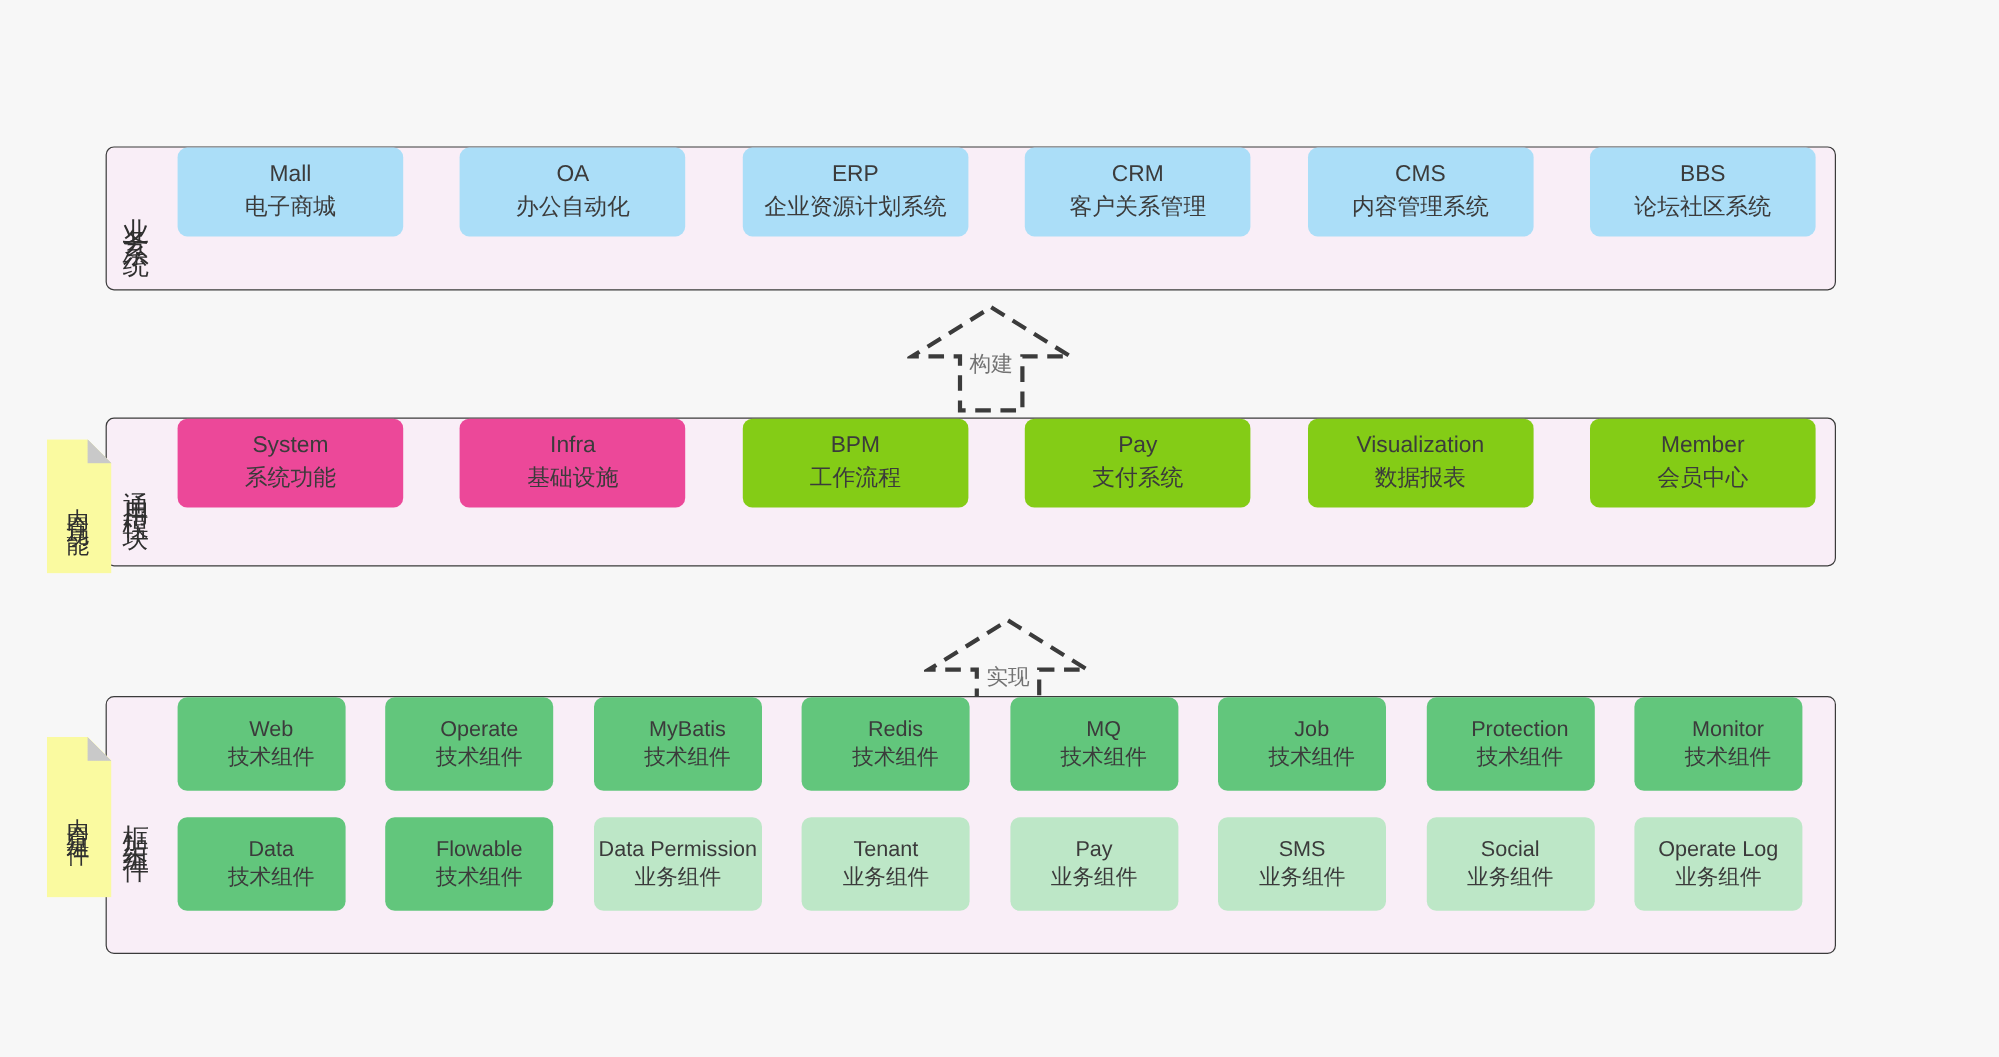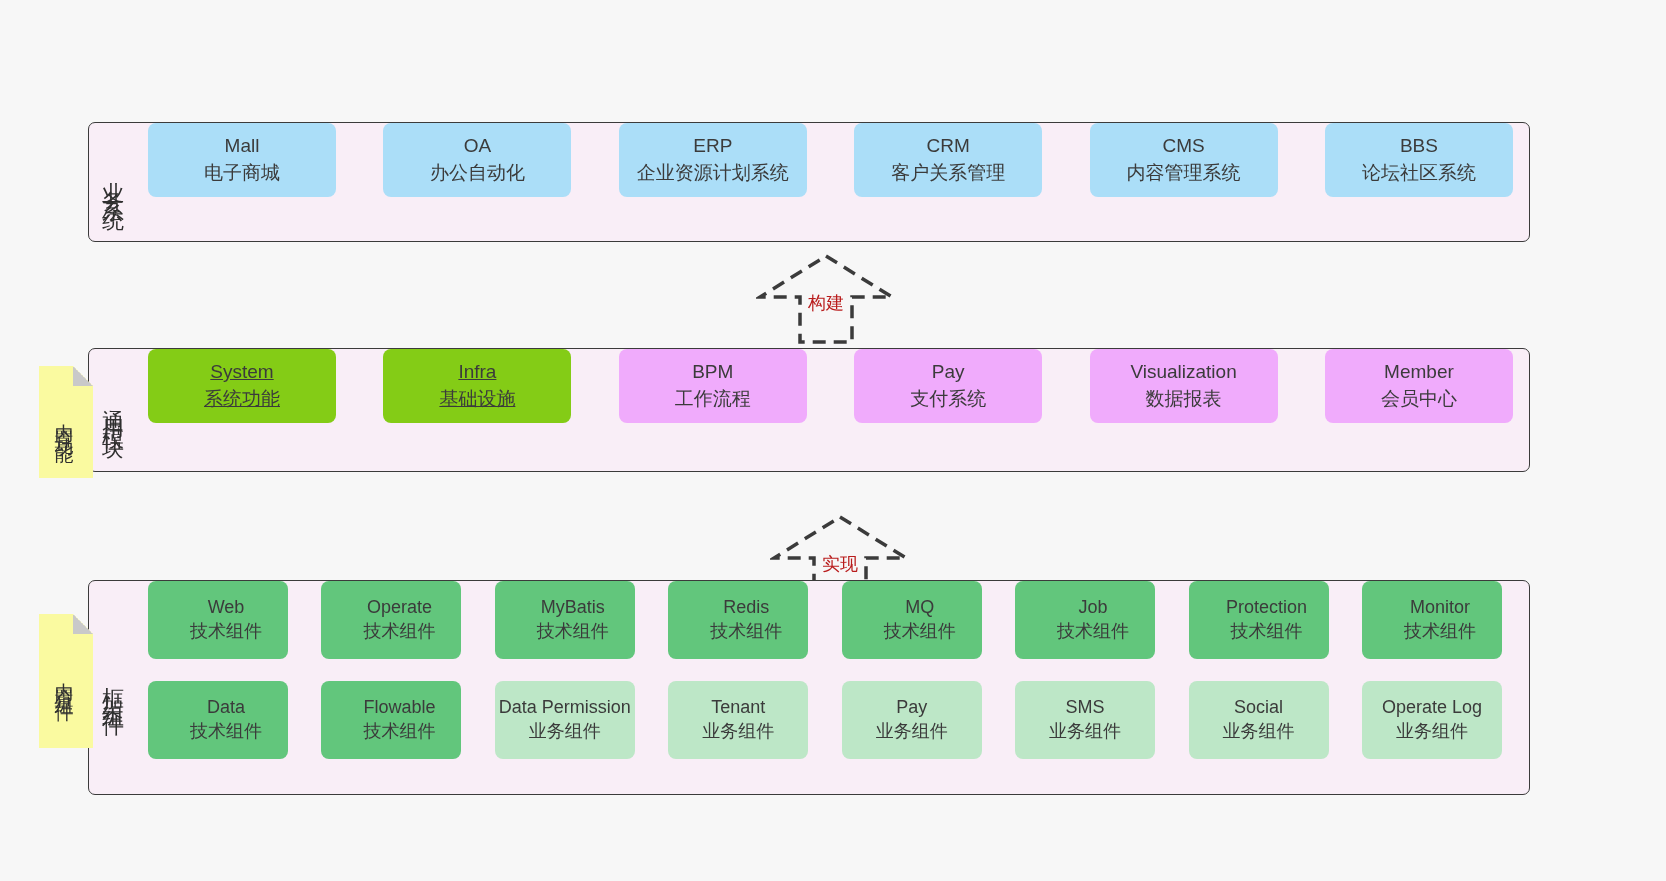--- a/index.html
+++ b/index.html
@@ -65,22 +65,22 @@
     align-items: center;
     text-align: center;
     border-radius: 8px;
     line-height: 1.42;
   }
   .box .en, .box .zh { display: block; }
   .size-l { width: 188px; height: 74px; font-size: 19px; }
   .size-m { width: 140px; height: 78px; font-size: 18px; line-height: 1.32; }
 
   .c-blue       { background: #abdef8; }
-  .c-red        { background: #84cc16; text-decoration: underline; }
-  .c-pink       { background: #f0abfc; }
+  .c-red        { background: #ec4899; }
+  .c-pink       { background: #84cc16; }
   .c-green      { background: #62c67c; padding-left: 16px; }
   .c-lightgreen { background: #bde7c7; }
 
   
   .note {
     position: absolute;
     left: -50px;
     width: 54px;
     background: #fafaa0;
     clip-path: polygon(0 0, calc(100% - 20px) 0, 100% 20px, 100% 100%, 0 100%);
@@ -120,21 +120,21 @@
   .arrow-2 { top: 514px; left: 770px; }
   .arrow svg { display: block; }
   .arrow-label {
     position: absolute;
     left: 50%;
     top: 36px;
     transform: translateX(-50%);
     background: #f7f7f7;
     padding: 2px 4px;
     font-size: 18px;
-    color: #b91c1c;
+    color: #737373;
     white-space: nowrap;
   }
 </style>
 </head>
 <body>
 
 <div class="diagram">
 
   <section class="band band-1">
     <div class="band-label">业务系统</div>

